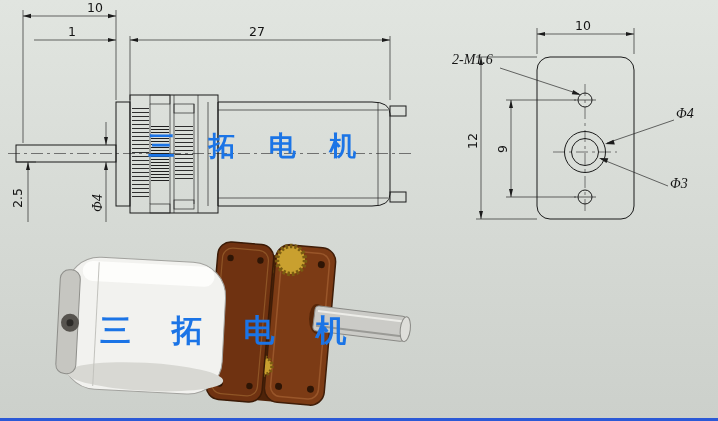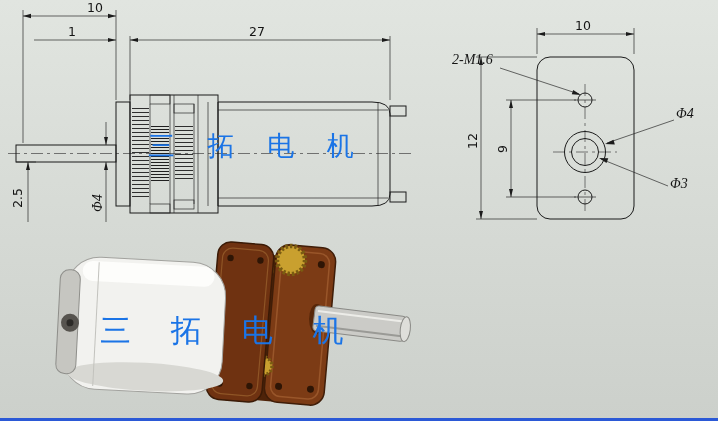--- a/index.html
+++ b/index.html
@@ -14,21 +14,21 @@
   svg{position:absolute;left:0;top:0;z-index:1;}
   .ln{stroke:#1b1b1b;stroke-width:1;fill:none;}
   .thin{stroke:#2a2a2a;stroke-width:0.7;fill:none;}
   .cl{stroke:#555;stroke-width:0.8;fill:none;stroke-dasharray:12 4 3 4;}
   .arr{fill:#1b1b1b;stroke:none;}
   .dimtxt{font-family:"DejaVu Sans",sans-serif;font-size:12.5px;fill:#141414;}
   .dimtxt-i{font-family:"Liberation Serif",serif;font-style:italic;font-size:14px;fill:#141414;}
   .hatch{position:absolute;z-index:2;}
   .wm{
     position:absolute;z-index:3;
-    color:#1b74e6;font-weight:normal;white-space:nowrap;
+    color:#1b74e6;font-weight:bold;white-space:nowrap;
     font-family:"DejaVu Sans",sans-serif;
   }
   .bottom-edge{position:absolute;left:0;bottom:0;width:100%;height:3px;background:#2b59d6;z-index:4;}
 </style>
 </head>
 <body>
 
 <div class="stage">
 
 <svg width="718" height="421" viewBox="0 0 718 421">

